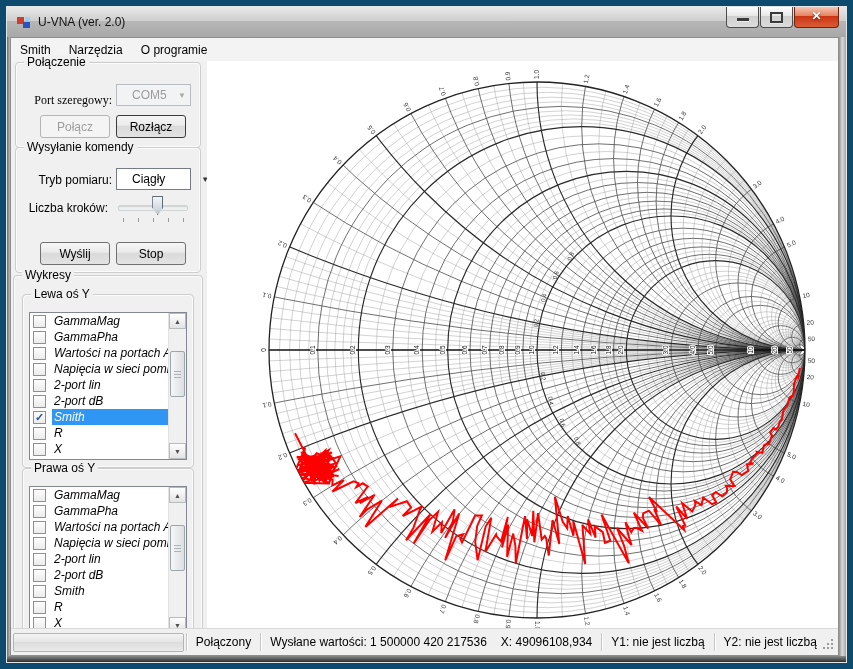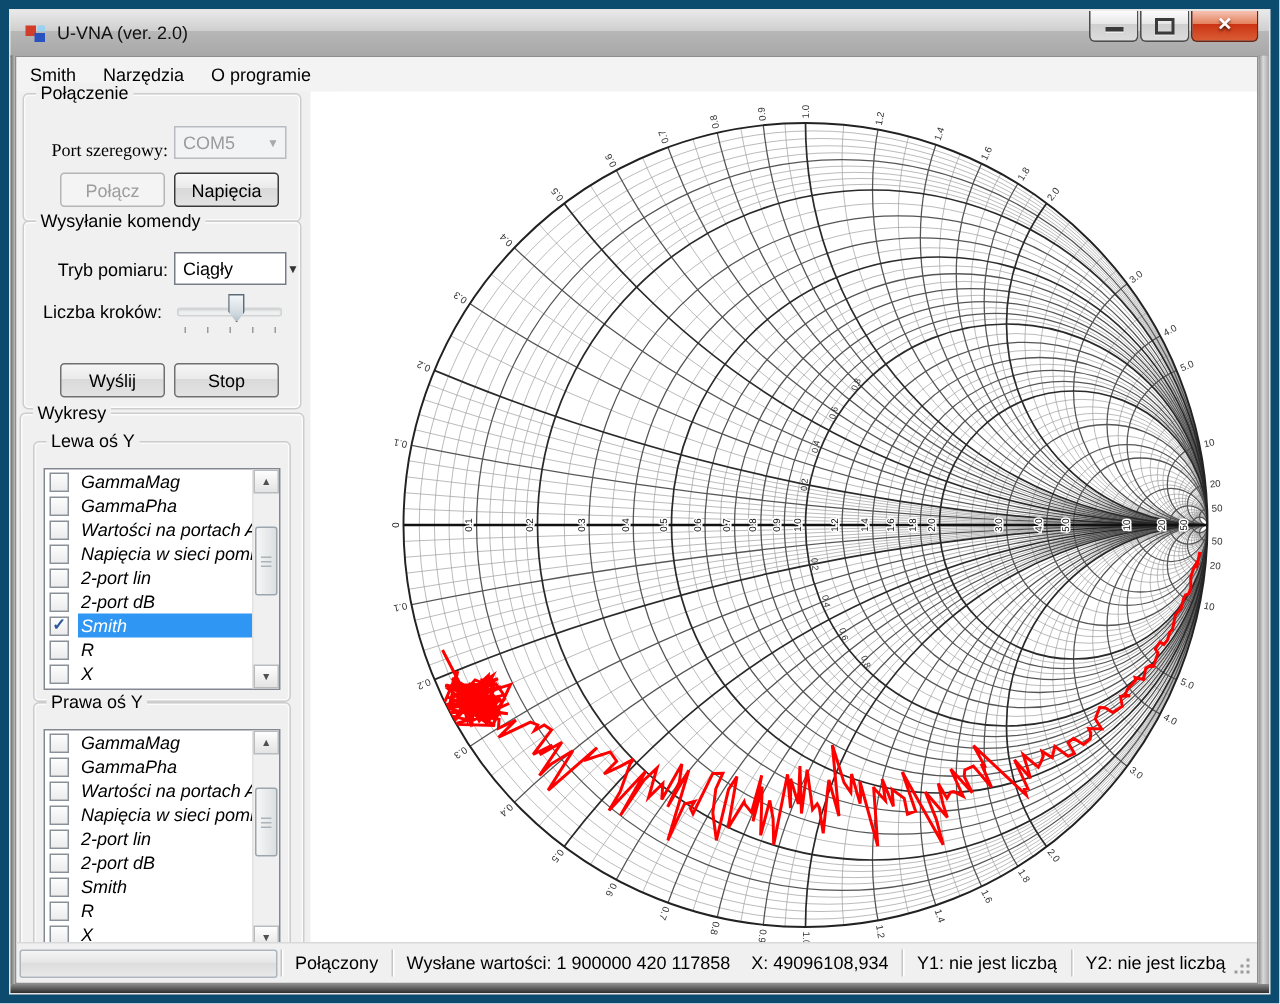--- a/index.html
+++ b/index.html
@@ -35,21 +35,21 @@
 
   #left-panel{position:absolute;left:0;top:23px;width:215px;bottom:26px;background:#f0f0f0;}
   #chart-panel{position:absolute;left:196px;top:23px;right:0;bottom:26px;background:#fff;overflow:hidden;}
   #chart-panel svg{position:absolute;inset:0;}
 
   .grp{position:absolute;border:1px solid #cdcdcd;border-radius:4px;box-shadow:inset 0 0 0 1px #fbfbfb;}
   .grp-title{position:absolute;top:-8px;left:8px;background:#f0f0f0;padding:0 3px;white-space:nowrap;}
 
   .lbl{position:absolute;text-align:right;white-space:nowrap;}
   .combo{position:absolute;height:22px;box-sizing:border-box;border:1px solid #767c86;background:#fff;
-    display:flex;align-items:center;padding-left:5px;}
+    display:flex;align-items:center;padding-left:15px;}
   .combo .arrow{margin-left:auto;width:16px;text-align:center;font-size:8px;color:#333;}
   .combo.disabled{border-color:#b8bcc0;background:#f2f3f4;color:#9b9b9b;}
   .combo.disabled .arrow{color:#a9a9a9;}
 
   .btn{position:absolute;height:23px;box-sizing:border-box;border:1px solid #707070;border-radius:3px;
     background:linear-gradient(#f6f6f6,#eaeaea 45%,#d9d9d9 46%,#e3e3e3);
     display:flex;align-items:center;justify-content:center;cursor:default;}
   .btn.default{border-color:#3b3b3b;}
   .btn.disabled{border-color:#b5b5b5;background:#f4f4f4;color:#9d9d9d;}
 
@@ -130,21 +130,21 @@
     <div id="left-panel">
 
       <div class="grp" style="left:4px;top:1px;width:184px;height:84px;">
         <span class="grp-title">Połączenie</span>
         <div class="lbl" style="left:4px;top:30px;width:92px;font-family:Liberation Serif, serif;">Port szeregowy:</div>
         <div class="combo disabled" style="left:100px;top:21px;width:75px;">
           <span>COM5</span>
           <span class="arrow">▼</span>
         </div>
         <div class="btn disabled" style="left:24px;top:52px;width:70px;">Połącz</div>
-        <div class="btn default" style="left:100px;top:52px;width:70px;">Napięcia</div>
+        <div class="btn default" style="left:100px;top:52px;width:70px;">Rozłącz</div>
       </div>
 
       <div class="grp" style="left:4px;top:86px;width:184px;height:124px;">
         <span class="grp-title">Wysyłanie komendy</span>
         <div class="lbl" style="left:4px;top:25px;width:92px;">Tryb pomiaru:</div>
         <div class="combo" style="left:100px;top:20px;width:75px;gap:36px;">
           <span>Ciągły</span>
           <span class="arrow">▼</span>
         </div>
         <div class="lbl" style="left:0;top:53px;width:92px;">Liczba kroków:</div>
@@ -538,21 +538,21 @@
             <polyline points="88.0,372.3 112.5,419.7 126.8,404.6 115.1,410.6 100.3,414.0 101.3,409.6 117.8,421.1 128.6,406.0 90.8,411.1 112.0,416.5 103.5,399.3 109.7,392.3 122.8,397.7 118.7,406.4 99.3,402.0 104.8,419.4 116.7,399.3 109.7,415.0 95.9,401.7 109.9,403.5 111.5,402.7 113.1,403.3 112.8,416.8 132.3,408.0 107.5,419.6 82.5,413.4 123.2,392.3 103.7,410.2 103.1,399.4 107.7,397.4 108.3,415.0 121.6,389.3 99.4,403.9 124.5,397.8 95.3,409.0 122.9,418.4 122.2,421.2 125.8,413.6 107.0,401.3 101.7,409.8 116.9,398.0 108.4,414.1 125.5,415.1 118.3,416.5 114.3,416.6 110.3,396.9 107.3,423.6 99.6,394.4 114.4,413.6 91.4,414.0 98.2,386.5 81.7,425.4 103.7,419.5 116.6,396.8 93.9,421.8 122.9,422.6 104.1,411.7 123.1,407.5 105.6,394.5 122.2,410.2 100.1,408.8 115.0,396.2 91.9,398.3 118.8,419.6 114.6,394.3 123.4,404.4 95.5,395.8 122.5,411.8 112.6,397.7 111.3,403.0 83.9,415.1 112.6,401.5 114.6,391.6 118.1,409.0 113.0,416.5 98.3,398.6 113.7,398.4 108.6,398.7 118.5,389.4 115.9,416.4 122.5,394.9 89.7,396.1 110.6,398.1 103.7,418.8 106.2,396.5 100.1,406.4 124.9,391.5 109.3,396.1 94.5,421.2 113.4,400.6 111.8,406.5 99.1,394.8 101.9,398.7 125.4,414.4 122.0,404.4 90.4,395.7 124.3,414.8 133.3,395.4 98.9,405.9 118.0,394.1 107.6,398.7 94.4,391.2 108.9,409.2 123.7,395.0 129.0,402.4 106.0,407.4 104.2,411.7 131.6,414.9 96.9,409.4 127.2,397.0 92.5,404.1 125.7,418.5 125.3,424.5 136.9,419.1 125.4,430.5 146.6,420.4 151.5,422.3 149.4,426.0 155.8,422.3 160.7,425.6 148.4,442.0 161.2,435.8 152.8,442.2 167.6,433.8 152.6,456.0 160.3,448.4 174.9,439.5 158.4,465.9 191.0,437.5 182.3,446.0 194.2,442.1 193.2,442.5 199.8,440.3 204.1,446.5 195.7,455.0 206.8,449.7 215.4,445.1 213.0,448.5 206.4,466.9 199.0,479.3 223.5,453.2 206.6,482.6 222.3,459.1 231.0,451.0 225.4,470.6 234.9,461.3 234.2,472.0 247.6,448.3 245.9,460.3 238.1,476.9 252.2,452.5 238.2,499.3 249.3,475.0 256.1,473.3 253.3,477.9 255.0,481.5 268.2,454.6 274.9,454.5 270.2,464.9 268.2,481.0 270.6,499.2 278.7,465.3 284.3,456.7 278.3,491.1 289.1,473.4 289.5,475.1 294.0,480.6 300.8,455.9 295.0,486.5 301.1,463.4 300.1,495.9 306.2,472.6 308.4,485.0 308.8,502.2 318.0,455.2 320.0,477.8 320.1,458.2 325.2,474.9 326.3,449.7 327.3,481.3 331.1,452.1 334.7,478.7 337.8,474.9 339.2,477.4 341.8,494.5 344.6,467.1 345.6,459.0 352.3,483.1 347.9,435.7 355.7,460.8 360.2,467.3 360.7,455.0 366.4,474.7 366.8,468.5 366.3,460.0 378.2,503.1 375.4,463.6 376.1,465.0 383.3,472.8 381.1,458.4 388.6,476.6 387.7,465.2 395.8,471.2 398.0,481.8 403.4,479.8 394.5,453.6 421.8,502.2 417.1,484.9 409.9,467.0 424.6,484.0 421.7,475.3 418.5,461.3 424.3,471.2 426.7,467.1 428.9,466.7 435.1,469.8 426.8,451.7 441.2,467.5 435.8,456.6 436.2,452.3 441.9,449.7 454.0,463.8 447.1,448.2 450.1,450.8 442.0,436.1 477.2,469.1 476.0,465.1 478.3,464.8 469.3,445.5 480.1,457.9 475.2,442.1 485.2,450.5 486.8,447.4 488.5,443.1 487.7,439.9 494.5,444.1 496.2,436.5 505.1,443.2 509.3,441.4 505.1,434.1 508.7,431.2 515.3,435.3 519.8,431.6 520.2,427.7 518.8,424.7 527.4,425.0 523.2,418.3 526.1,410.7 529.8,410.9 534.8,414.0 541.2,409.9 540.0,403.3 546.4,402.8 543.1,401.8 545.0,397.9 550.2,392.5 549.7,390.7 555.3,391.9 556.9,384.3 559.9,382.6 561.9,383.3 565.0,374.3 563.2,371.7 566.3,367.0 568.9,368.7 571.4,365.5 572.8,360.5 574.7,358.7 576.1,351.3 576.5,349.3 578.3,346.9 580.3,344.8 582.2,337.7 583.3,335.7 585.5,334.9 586.9,330.8 586.8,324.1 588.7,318.0 590.5,314.7 591.0,316.1 592.9,306.9" fill="none" stroke="#ff0000" stroke-width="2" stroke-linejoin="miter"></polyline>
           </g>
         </svg>
     </div>
 
     <div id="statusbar">
       <div id="progress"></div>
       <div class="ssep"></div>
       <div class="spane">Połączony</div>
       <div class="ssep"></div>
-      <div class="spane">Wysłane wartości: 1 900000 420 117858</div>
+      <div class="spane">Wysłane wartości: 1 500000 420 217536</div>
       <div id="spacer"></div>
       <div class="spane">X: 49096108,934</div>
       <div class="ssep"></div>
       <div class="spane">Y1: nie jest liczbą</div>
       <div class="ssep"></div>
       <div class="spane" style="margin-right:14px;">Y2: nie jest liczbą</div>
       <div id="grip"></div>
     </div>
 
   </div>

